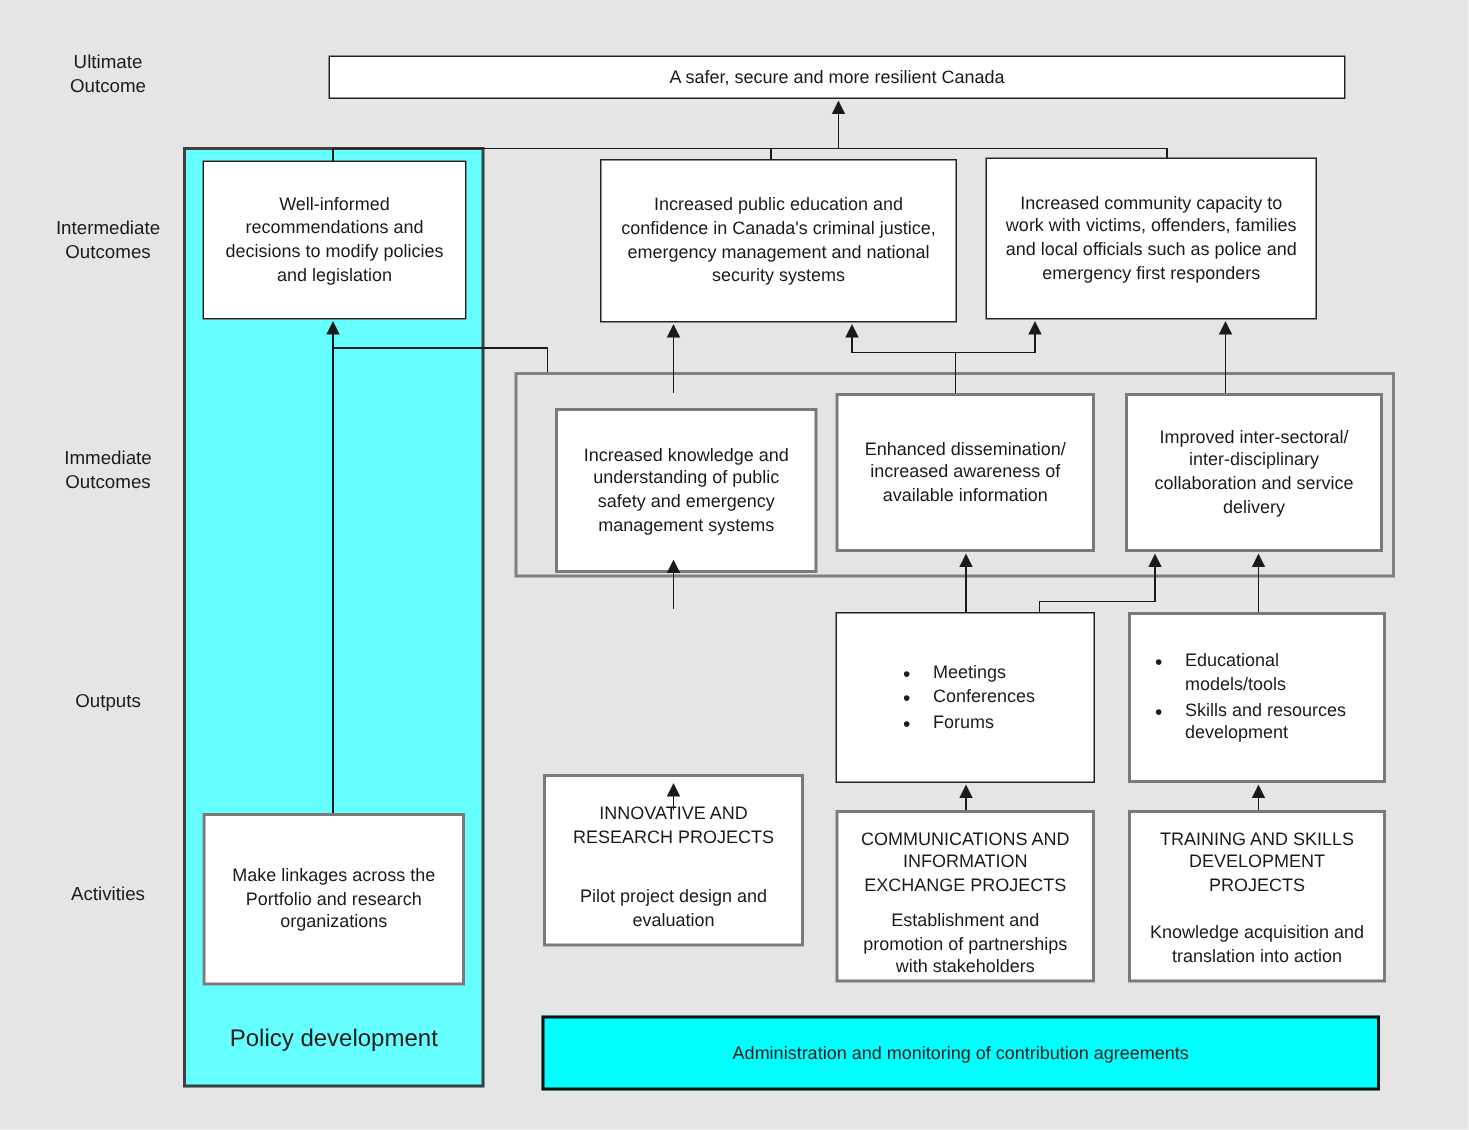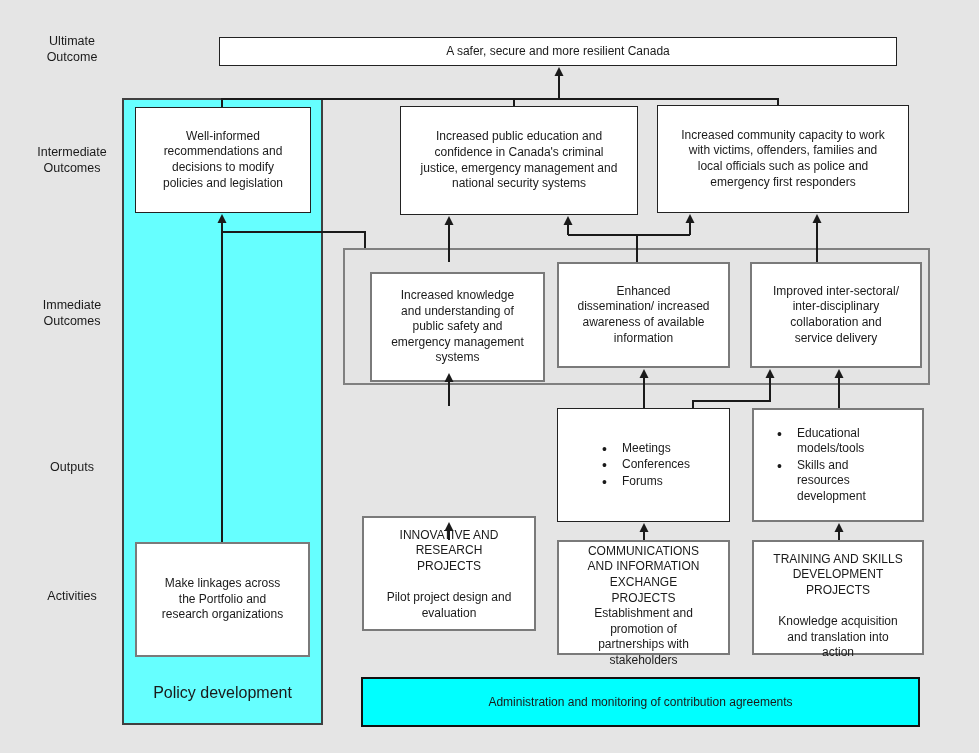--- a/index.html
+++ b/index.html
@@ -8,21 +8,21 @@
     font-family:"Liberation Sans","DejaVu Sans",sans-serif;
     color:#1a1a1a; overflow:hidden;
   }
   .rowlabel {
     position:absolute; left:17px; width:110px; text-align:center;
     font-size:12.5px; line-height:1.28; white-space:pre-line;
   }
   .box {
     position:absolute; background:#ffffff; box-sizing:border-box;
     display:flex; align-items:center; justify-content:center;
-    text-align:center; font-size:12px; line-height:1.3; padding:4px 18px;
+    text-align:center; font-size:12px; line-height:1.3; padding:4px 11px;
     z-index:3;
   }
   .b1 { border:1px solid #222222; }
   .b2 { border:2px solid #7a7a7a; }
   .cyan-col {
     position:absolute; left:122px; top:98px; width:201px; height:627px;
     background:#66FFFF; border:2px solid #404040; box-sizing:border-box; z-index:1;
   }
   .gray-band {
     position:absolute; left:343px; top:248px; width:587px; height:137px;
@@ -61,21 +61,21 @@
   <div class="rowlabel" style="top:588px">Activities</div>
 
   <div class="cyan-col"></div>
 
   <div class="gray-band"></div>
 
   <div class="box b1" style="left:219px;top:37px;width:678px;height:29px">A safer, secure and more resilient Canada</div>
 
   <div class="box b1" style="left:135px;top:107px;width:176px;height:106px">Well-informed recommendations and decisions to modify policies and legislation</div>
   <div class="box b1" style="left:400px;top:106px;width:238px;height:109px">Increased public education and confidence in Canada's criminal justice, emergency management and national security systems</div>
-  <div class="box b1" style="left:657px;top:105px;width:252px;height:108px">Increased community capacity to work with victims, offenders, families and local officials such as police and emergency first responders</div>
+  <div class="box b1" style="left:657px;top:105px;width:221px;height:108px">Increased community capacity to work with victims, offenders, families and local officials such as police and emergency first responders</div>
 
   <div class="box b2" style="left:370px;top:272px;width:175px;height:110px">Increased knowledge and understanding of public safety and emergency management systems</div>
   <div class="box b2" style="left:557px;top:262px;width:173px;height:106px">Enhanced dissemination/ increased awareness of available information</div>
   <div class="box b2" style="left:750px;top:262px;width:172px;height:106px">Improved inter-sectoral/ inter-disciplinary collaboration and service delivery</div>
 
   <div class="box b1" style="left:557px;top:408px;width:173px;height:114px">
     <ul class="outs">
       <li>Meetings</li>
       <li>Conferences</li>
       <li>Forums</li>

